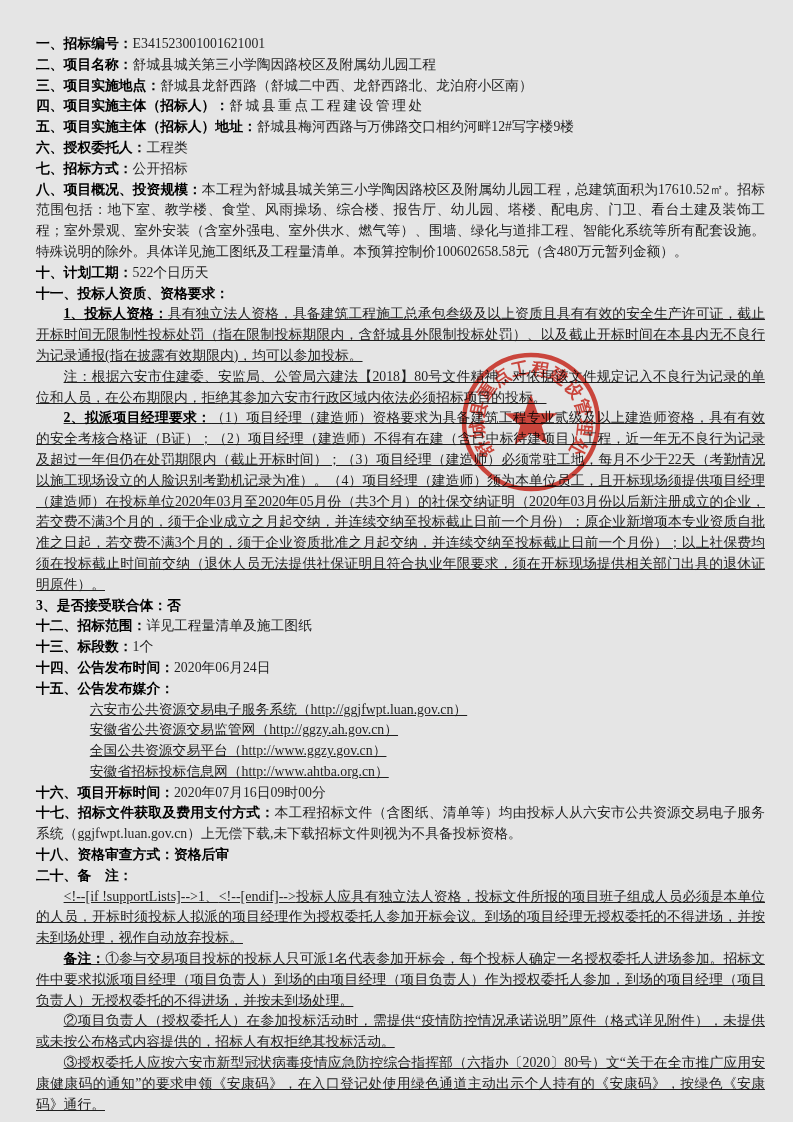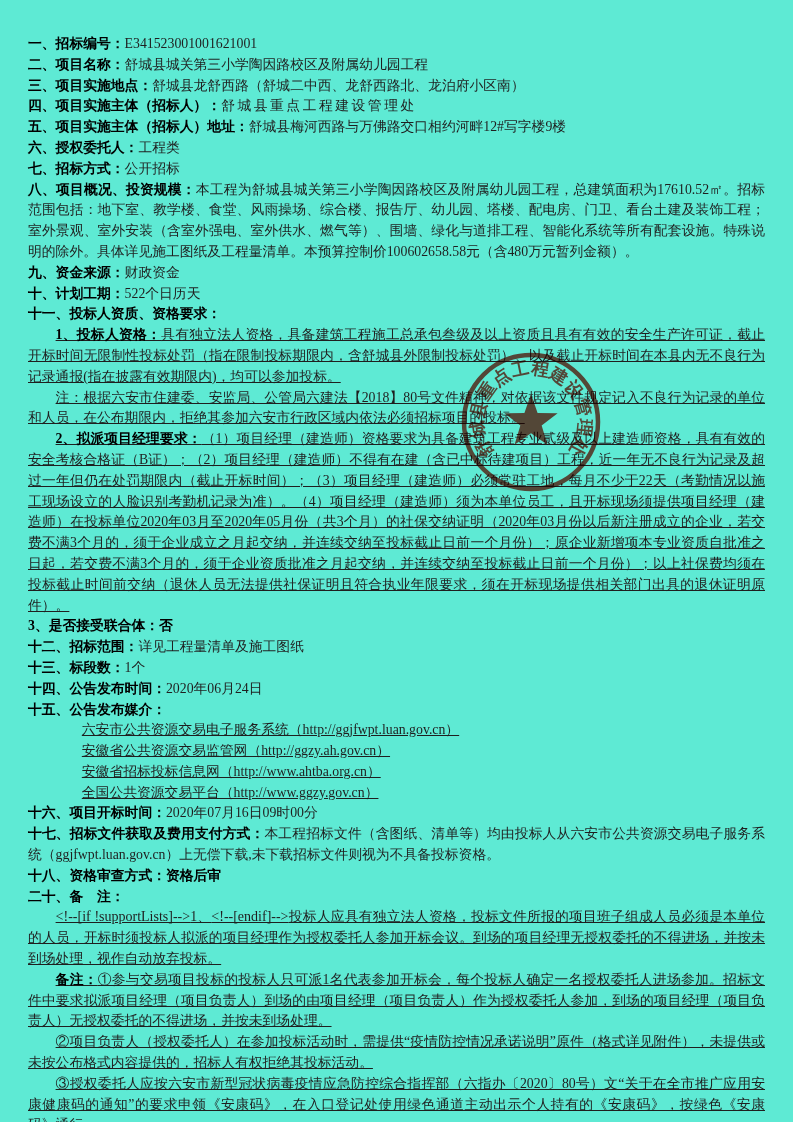--- a/index.html
+++ b/index.html
@@ -1,22 +1,22 @@
 <!DOCTYPE html>
 <html lang="zh"><head>
 <meta charset="utf-8">
 <style>
   html,body{margin:0;padding:0;background:#ffffff;}
   .page{
     position:relative;
     width:793px;height:1122px;
     overflow:hidden;
-    background:#5eead4;
+    background:#e5e5e5;
     box-sizing:border-box;
-    padding:34px 28px 0 28px;
+    padding:34px 28px 0 36px;
     font-family:"Liberation Serif","DejaVu Serif",serif;
     font-size:13.8px;
     line-height:20.8px;
     color:#1f1f1f;
   }
   .para{margin:0;text-align:justify;}
   .para span{white-space:pre-wrap;}
   .b{font-weight:bold;color:#000000;}
   .sm{font-size:14px;}
   .spaced{letter-spacing:2.5px;}
@@ -45,35 +45,34 @@
 <div class="page">
   <div class="doc">
       <p class="para"><span class="b">一、招标编号：</span><span>E341523001001621001</span></p>
       <p class="para"><span class="b">二、项目名称：</span><span>舒城县城关第三小学陶因路校区及附属幼儿园工程</span></p>
       <p class="para"><span class="b">三、项目实施地点：</span><span>舒城县龙舒西路（舒城二中西、龙舒西路北、龙泊府小区南）</span></p>
       <p class="para"><span class="b">四、项目实施主体（招标人）：</span><span class="spaced">舒城县重点工程建设管理处</span></p>
       <p class="para"><span class="b">五、项目实施主体（招标人）地址：</span><span>舒城县梅河西路与万佛路交口相约河畔12#写字楼9楼</span></p>
       <p class="para"><span class="b">六、授权委托人：</span><span>工程类</span></p>
       <p class="para"><span class="b">七、招标方式：</span><span>公开招标</span></p>
       <p class="para"><span class="b">八、项目概况、投资规模：</span><span>本工程为舒城县城关第三小学陶因路校区及附属幼儿园工程，总建筑面积为17610.52㎡。招标范围包括：地下室、教学楼、食堂、风雨操场、综合楼、报告厅、幼儿园、塔楼、配电房、门卫、看台土建及装饰工程；室外景观、室外安装（含室外强电、室外供水、燃气等）、围墙、绿化与道排工程、智能化系统等所有配套设施。特殊说明的除外。具体详见施工图纸及工程量清单。本预算控制价100602658.58元（含480万元暂列金额）。</span></p>
-      <p class="para"><span class="b">九、资金来源：</span><span>财政资金</span></p>
       <p class="para"><span class="b">十、计划工期：</span><span>522个日历天</span></p>
       <p class="para"><span class="b">十一、投标人资质、资格要求：</span></p>
       <p class="para indent-1"><span class="b">1、投标人资格：</span><span>具有独立法人资格，具备建筑工程施工总承包叁级及以上资质且具有有效的安全生产许可证，截止开标时间无限制性投标处罚（指在限制投标期限内，含舒城县外限制投标处罚）、以及截止开标时间在本县内无不良行为记录通报(指在披露有效期限内)，均可以参加投标。</span></p>
       <p class="para indent-1"><span>注：根据六安市住建委、安监局、公管局六建法【2018】80号文件精神，对依据该文件规定记入不良行为记录的单位和人员，在公布期限内，拒绝其参加六安市行政区域内依法必须招标项目的投标。</span></p>
       <p class="para indent-1"><span class="b">2、拟派项目经理要求：</span><span>（1）项目经理（建造师）资格要求为具备建筑工程专业贰级及以上建造师资格，具有有效的安全考核合格证（B证）；（2）项目经理（建造师）不得有在建（含已中标待建项目）工程，近一年无不良行为记录及超过一年但仍在处罚期限内（截止开标时间）；（3）项目经理（建造师）必须常驻工地，每月不少于22天（考勤情况以施工现场设立的人脸识别考勤机记录为准）。（4）项目经理（建造师）须为本单位员工，且开标现场须提供项目经理（建造师）在投标单位2020年03月至2020年05月份（共3个月）的社保交纳证明（2020年03月份以后新注册成立的企业，若交费不满3个月的，须于企业成立之月起交纳，并连续交纳至投标截止日前一个月份）；原企业新增项本专业资质自批准之日起，若交费不满3个月的，须于企业资质批准之月起交纳，并连续交纳至投标截止日前一个月份）；以上社保费均须在投标截止时间前交纳（退休人员无法提供社保证明且符合执业年限要求，须在开标现场提供相关部门出具的退休证明原件）。</span></p>
       <p class="para"><span class="b">3、是否接受联合体：否</span></p>
       <p class="para"><span class="b">十二、招标范围：</span><span>详见工程量清单及施工图纸</span></p>
       <p class="para"><span class="b">十三、标段数：</span><span>1个</span></p>
       <p class="para"><span class="b">十四、公告发布时间：</span><span>2020年06月24日</span></p>
       <p class="para"><span class="b">十五、公告发布媒介：</span></p>
       <p class="para indent-2"><span>六安市公共资源交易电子服务系统（http://ggjfwpt.luan.gov.cn）</span></p>
       <p class="para indent-2"><span>安徽省公共资源交易监管网（http://ggzy.ah.gov.cn）</span></p>
+      <p class="para indent-2"><span>全国公共资源交易平台（http://www.ggzy.gov.cn）</span></p>
       <p class="para indent-2"><span>安徽省招标投标信息网（http://www.ahtba.org.cn）</span></p>
-      <p class="para indent-2"><span>全国公共资源交易平台（http://www.ggzy.gov.cn）</span></p>
       <p class="para"><span class="b">十六、项目开标时间：</span><span>2020年07月16日09时00分</span></p>
       <p class="para"><span class="b">十七、招标文件获取及费用支付方式：</span><span>本工程招标文件（含图纸、清单等）均由投标人从六安市公共资源交易电子服务系统（ggjfwpt.luan.gov.cn）上无偿下载,未下载招标文件则视为不具备投标资格。</span></p>
       <p class="para"><span class="b">十八、资格审查方式：资格后审</span></p>
       <p class="para"><span class="b">二十、备　注：</span></p>
       <p class="para indent-1"><span class="sm">&lt;!--[if !supportLists]--&gt;</span><span>1、</span><span class="sm">&lt;!--[endif]--&gt;</span><span>投标人应具有独立法人资格，投标文件所报的项目班子组成人员必须是本单位的人员，开标时须投标人拟派的项目经理作为授权委托人参加开标会议。到场的项目经理无授权委托的不得进场，并按未到场处理，视作自动放弃投标。</span></p>
       <p class="para indent-1"><span class="b">备注：</span><span>①参与交易项目投标的投标人只可派1名代表参加开标会，每个投标人确定一名授权委托人进场参加。招标文件中要求拟派项目经理（项目负责人）到场的由项目经理（项目负责人）作为授权委托人参加，到场的项目经理（项目负责人）无授权委托的不得进场，并按未到场处理。</span></p>
       <p class="para indent-1"><span>②项目负责人（授权委托人）在参加投标活动时，需提供“疫情防控情况承诺说明”原件（格式详见附件），未提供或未按公布格式内容提供的，招标人有权拒绝其投标活动。</span></p>
       <p class="para indent-1"><span>③授权委托人应按六安市新型冠状病毒疫情应急防控综合指挥部（六指办〔2020〕80号）文“关于在全市推广应用安康健康码的通知”的要求申领《安康码》，在入口登记处使用绿色通道主动出示个人持有的《安康码》，按绿色《安康码》通行。</span></p>
     </div>
 

